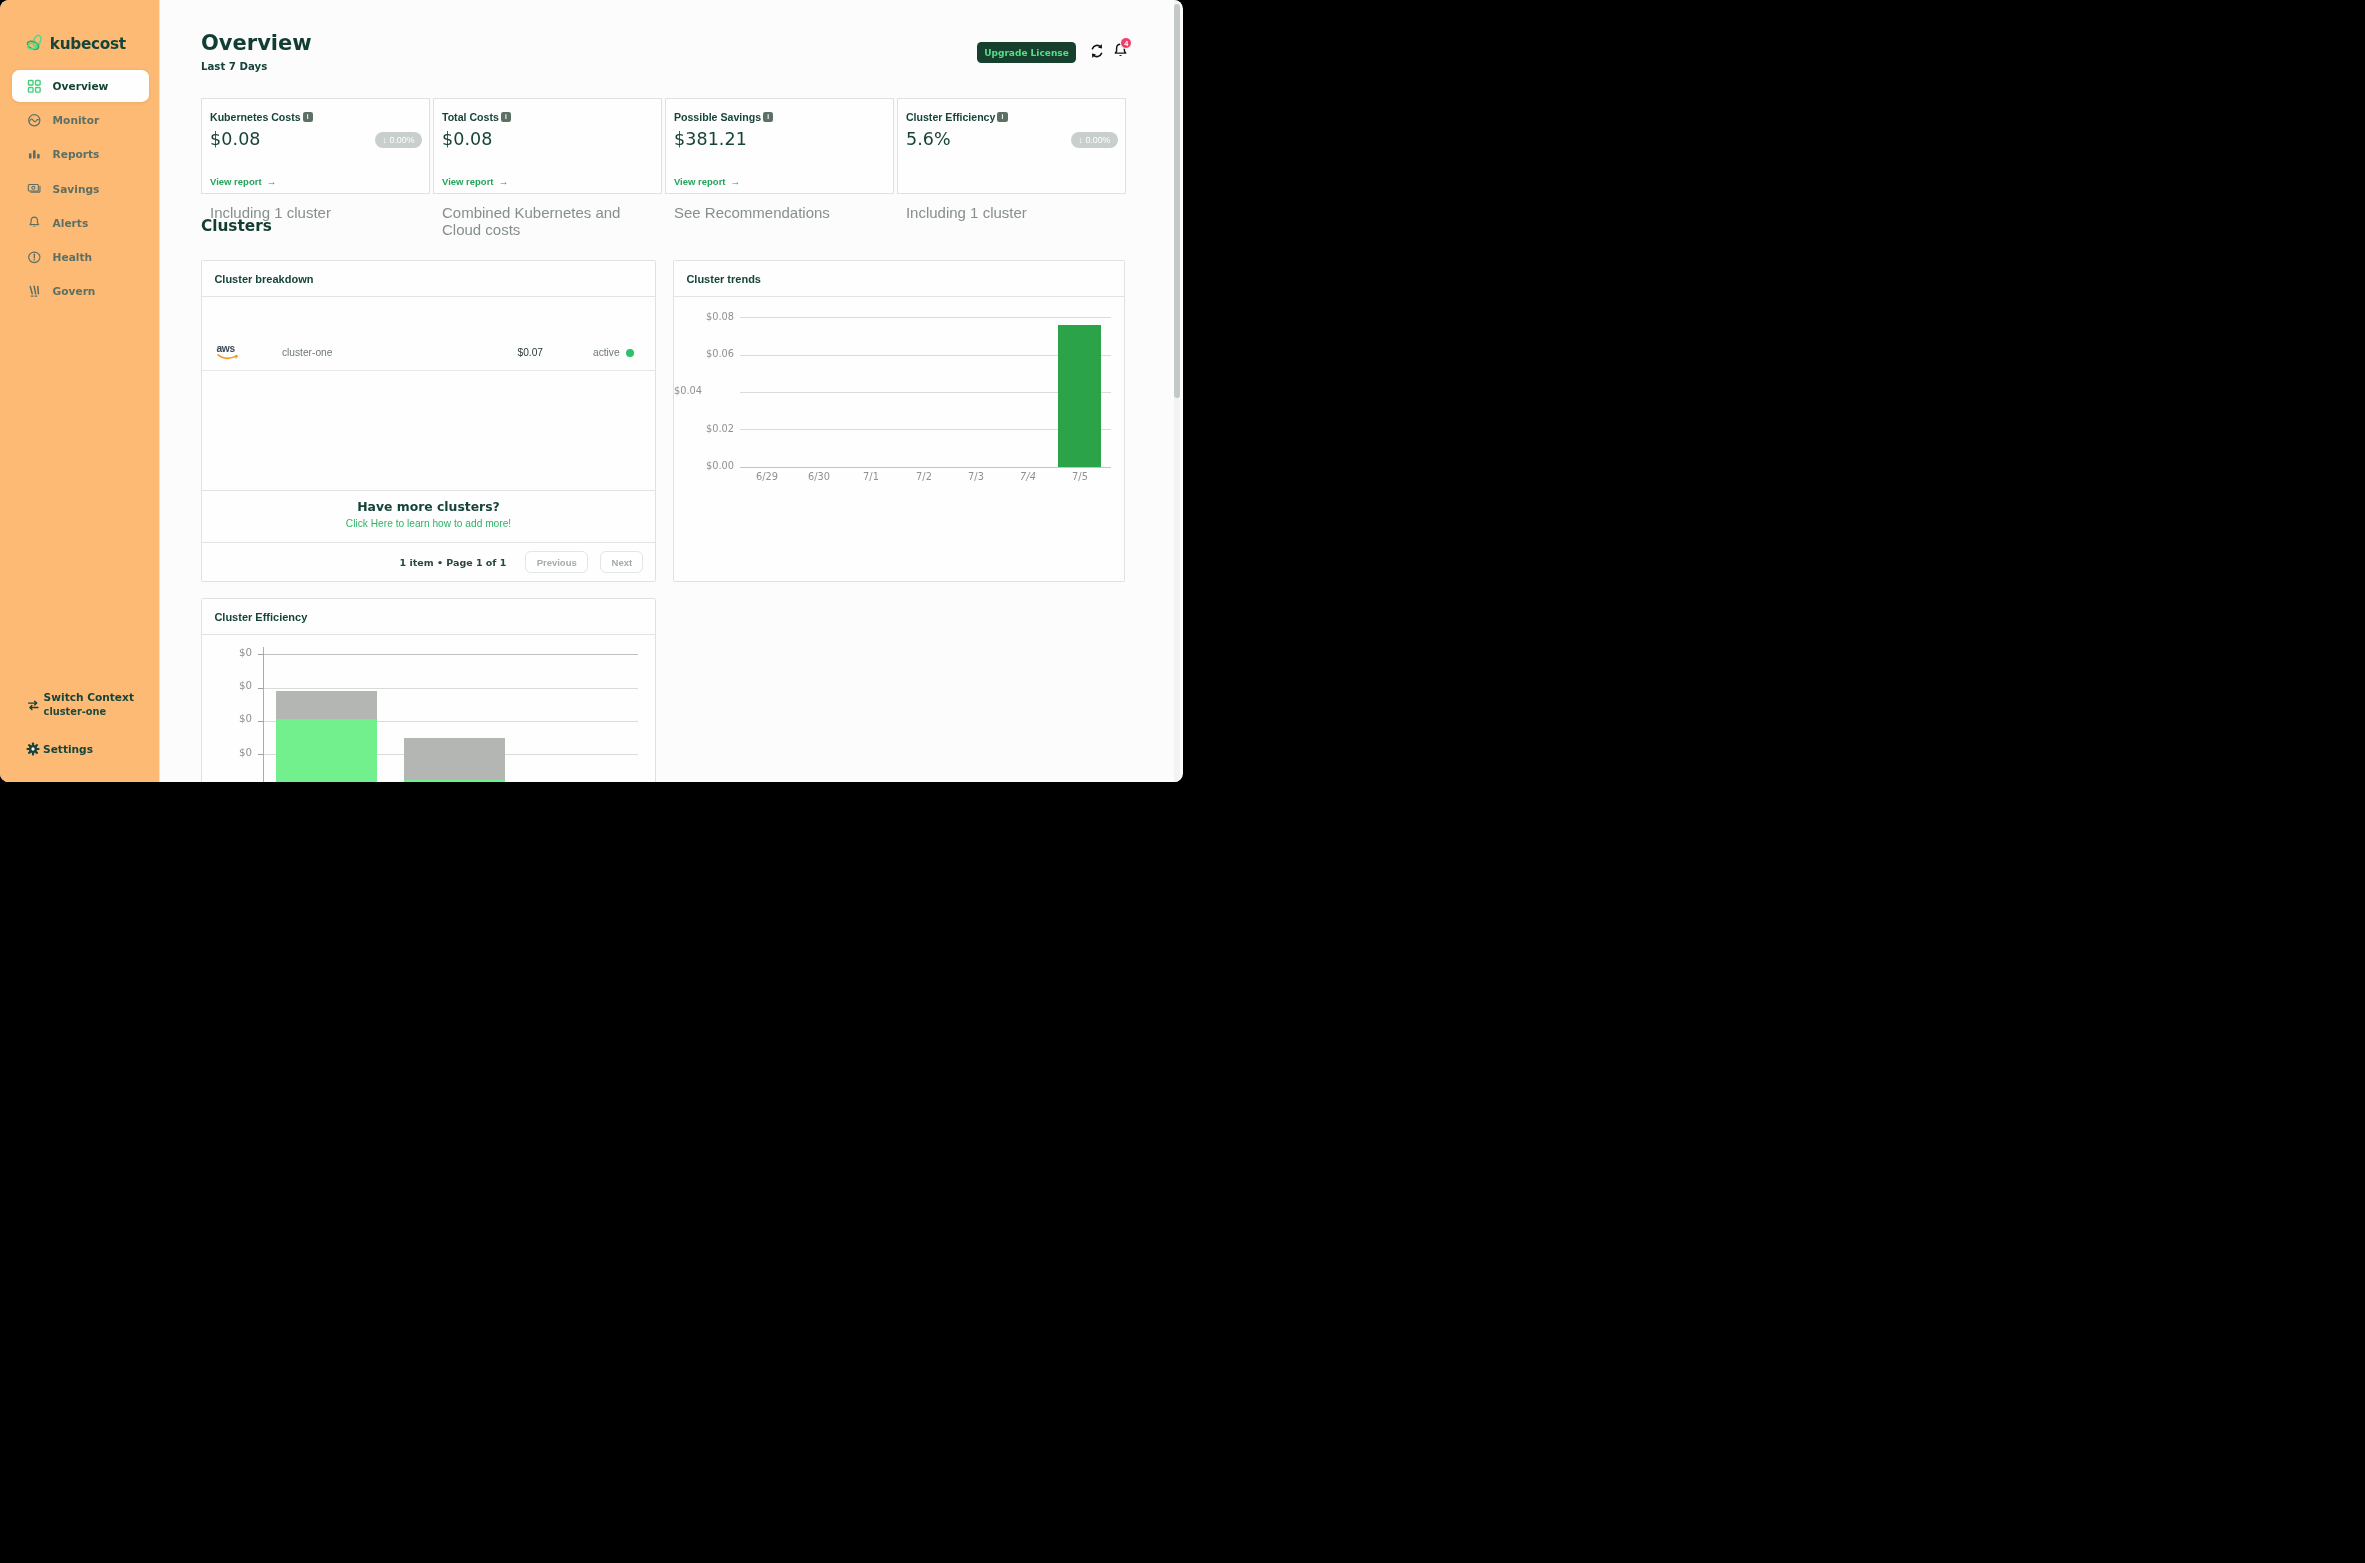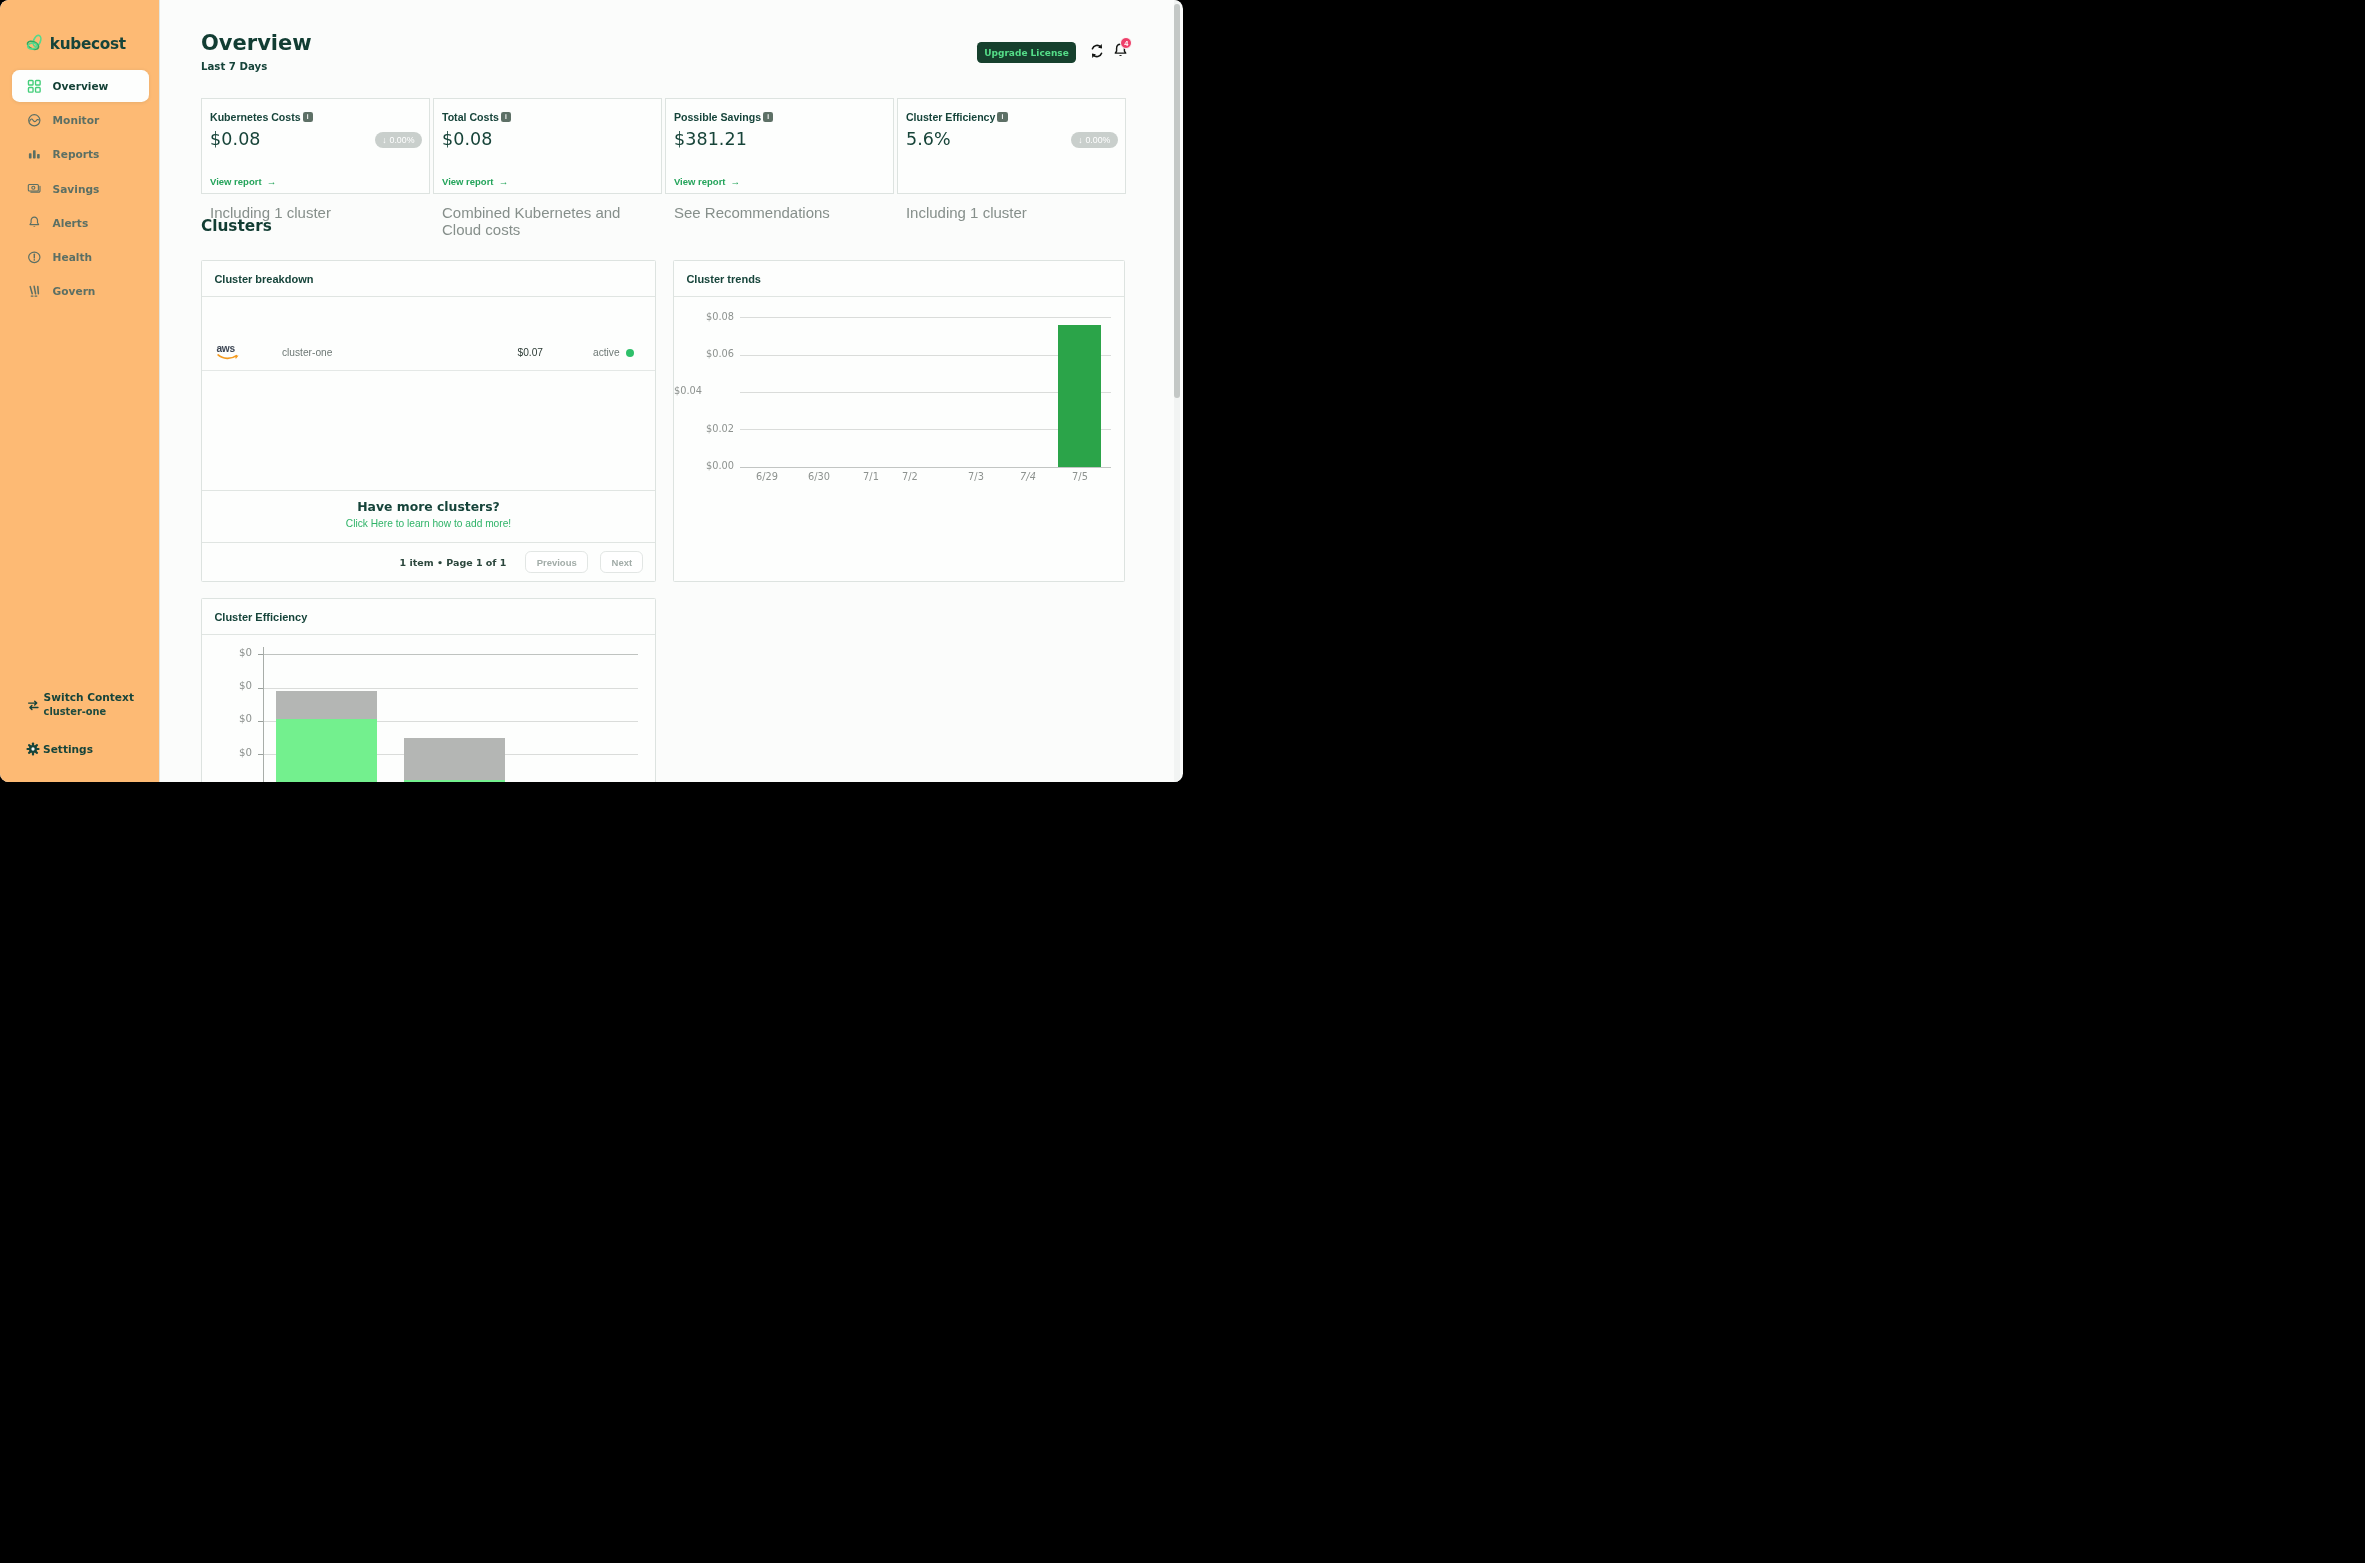--- a/index.html
+++ b/index.html
@@ -356,21 +356,21 @@
         <div class="tick-label" style="left: 0px; width: 60px; top: 51px; text-align: right;">$0.06</div>
         <div class="gridline" style="left: 66px; width: 371px; top: 95px;"></div>
         <div class="tick-label" style="left: 0px; width: 60px; top: 88px; ">$0.04</div>
         <div class="gridline" style="left: 66px; width: 371px; top: 132px;"></div>
         <div class="tick-label" style="left: 0px; width: 60px; top: 126px; text-align: right;">$0.02</div>
         <div class="gridline" style="left: 66px; width: 371px; top: 170px; background: rgb(194, 197, 195);"></div>
         <div class="tick-label" style="left: 0px; width: 60px; top: 163px; text-align: right;">$0.00</div>
         <div class="tick-label" style="left: 71px; width: 44px; top: 174px; text-align: center;">6/29</div>
         <div class="tick-label" style="left: 123px; width: 44px; top: 174px; text-align: center;">6/30</div>
         <div class="tick-label" style="left: 175px; width: 44px; top: 174px; text-align: center;">7/1</div>
-        <div class="tick-label" style="left: 228px; width: 44px; top: 174px; text-align: left;">7/2</div>
+        <div class="tick-label" style="left: 228px; width: 44px; top: 174px; text-align: center;">7/2</div>
         <div class="tick-label" style="left: 280px; width: 44px; top: 174px; text-align: center;">7/3</div>
         <div class="tick-label" style="left: 332px; width: 44px; top: 174px; text-align: center; font-style: italic;">7/4</div>
         <div class="tick-label" style="left: 384px; width: 44px; top: 174px; text-align: center;">7/5</div>
         <div class="bar" style="left: 384px; width: 43px; top: 27.5px; height: 142px; background: rgb(43, 164, 73);"></div>
       </div>
   </div>
 
   <div class="card" id="efficiency-card">
     <div class="card-header">Cluster Efficiency</div>
     <div class="plot">

